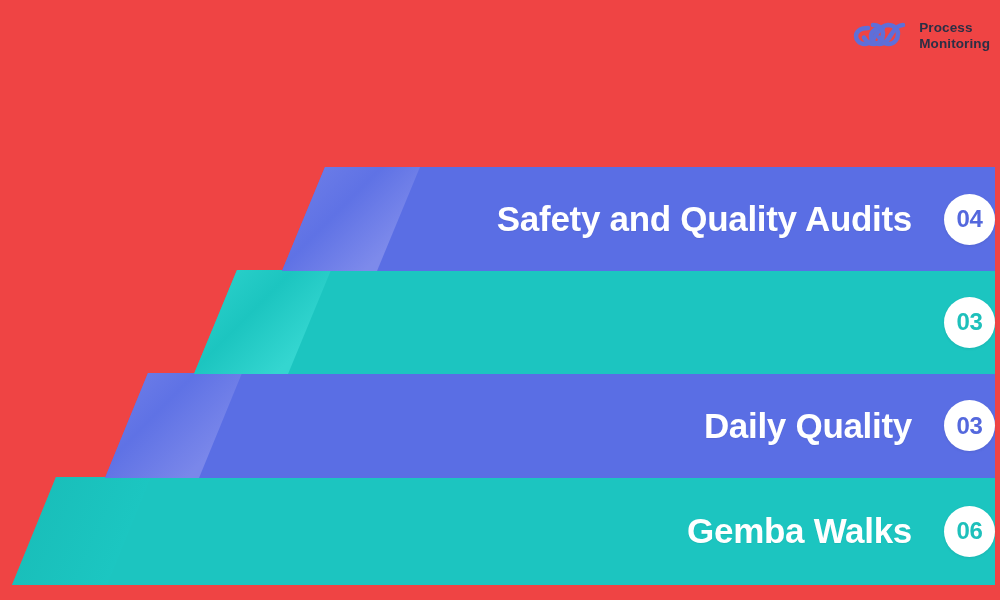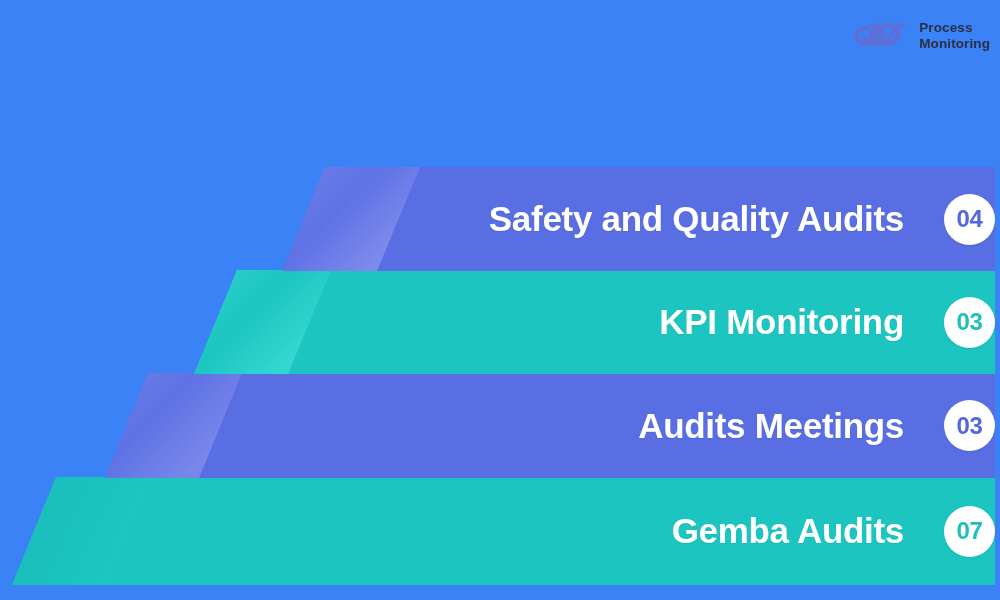--- a/index.html
+++ b/index.html
@@ -10,21 +10,21 @@
     width: 1000px;
     height: 600px;
     background: #ffffff;
     font-family: "Liberation Sans", sans-serif;
     overflow: hidden;
   }
   .canvas {
     position: relative;
     width: 1000px;
     height: 600px;
-    background: #3b82f6;
+    background: #ef4444;
     overflow: hidden;
   }
 
   
   .brand {
     position: absolute;
     top: 20px;
     right: 10px;
     display: flex;
     align-items: center;
@@ -69,21 +69,21 @@
   }
 
   .row-content {
     position: absolute;
     top: 0;
     height: 100%;
     right: 5px;
     display: flex;
     align-items: center;
     justify-content: flex-end;
-    gap: 40px;
+    gap: 32px;
     pointer-events: none;
   }
   .row-label {
     color: #ffffff;
     font-size: 35px;
     font-weight: bold;
     letter-spacing: -0.3px;
     white-space: nowrap;
     text-shadow: 0 1px 1px rgba(0,0,0,0.06);
   }
@@ -131,57 +131,56 @@
         <defs>
           <linearGradient id="sideT1" x1="0" y1="0" x2="1" y2="0.35">
             <stop offset="0%" stop-color="#15b4b0"></stop>
             <stop offset="100%" stop-color="#1cc9c4"></stop>
           </linearGradient>
         </defs>
         <polygon points="56,0 995,0 995,108 12,108" fill="#1cc5c0"></polygon>
         <polygon points="56,0 151,0 107,108 12,108" fill="url(#sideT1)" opacity="0.55"></polygon>
       </svg>
       <div class="row-content">
-        <div class="row-label">Gemba Audits</div>
-        <div class="badge badge-teal">07</div>
+        <div class="row-label">Gemba Walks</div>
+        <div class="badge badge-teal">06</div>
       </div>
     </div>
 
     <div class="layer" style="top:373px; height:105px;">
       <svg width="1000" height="105" viewBox="0 0 1000 105">
         <defs>
           <linearGradient id="sideP2" x1="0.1" y1="0" x2="0.9" y2="0.6">
             <stop offset="0%" stop-color="#6f7fe8"></stop>
             <stop offset="45%" stop-color="#5f72e5"></stop>
             <stop offset="100%" stop-color="#7a87ea"></stop>
           </linearGradient>
         </defs>
         <polygon points="148,0 995,0 995,105 105,105" fill="#5a6ee4"></polygon>
         <polygon points="148,0 242,0 199,105 105,105" fill="url(#sideP2)"></polygon>
       </svg>
       <div class="row-content">
-        <div class="row-label">Audits Meetings</div>
+        <div class="row-label">Daily Quality</div>
         <div class="badge badge-purple">03</div>
       </div>
     </div>
 
     <div class="layer" style="top:270px; height:104px;">
       <svg width="1000" height="104" viewBox="0 0 1000 104">
         <defs>
           <linearGradient id="sideT3" x1="0.1" y1="0" x2="0.9" y2="0.6">
             <stop offset="0%" stop-color="#2dd2cc"></stop>
             <stop offset="50%" stop-color="#1cc5c0"></stop>
             <stop offset="100%" stop-color="#34d6d0"></stop>
           </linearGradient>
         </defs>
         <polygon points="237,0 995,0 995,104 194,104" fill="#1cc5c0"></polygon>
         <polygon points="237,0 331,0 288,104 194,104" fill="url(#sideT3)"></polygon>
       </svg>
       <div class="row-content">
-        <div class="row-label">KPI Monitoring</div>
         <div class="badge badge-teal">03</div>
       </div>
     </div>
 
     <div class="layer" style="top:167px; height:104px;">
       <svg width="1000" height="104" viewBox="0 0 1000 104">
         <defs>
           <linearGradient id="sideP4" x1="0.1" y1="0" x2="0.9" y2="0.6">
             <stop offset="0%" stop-color="#6f7fe8"></stop>
             <stop offset="50%" stop-color="#5f72e5"></stop>

